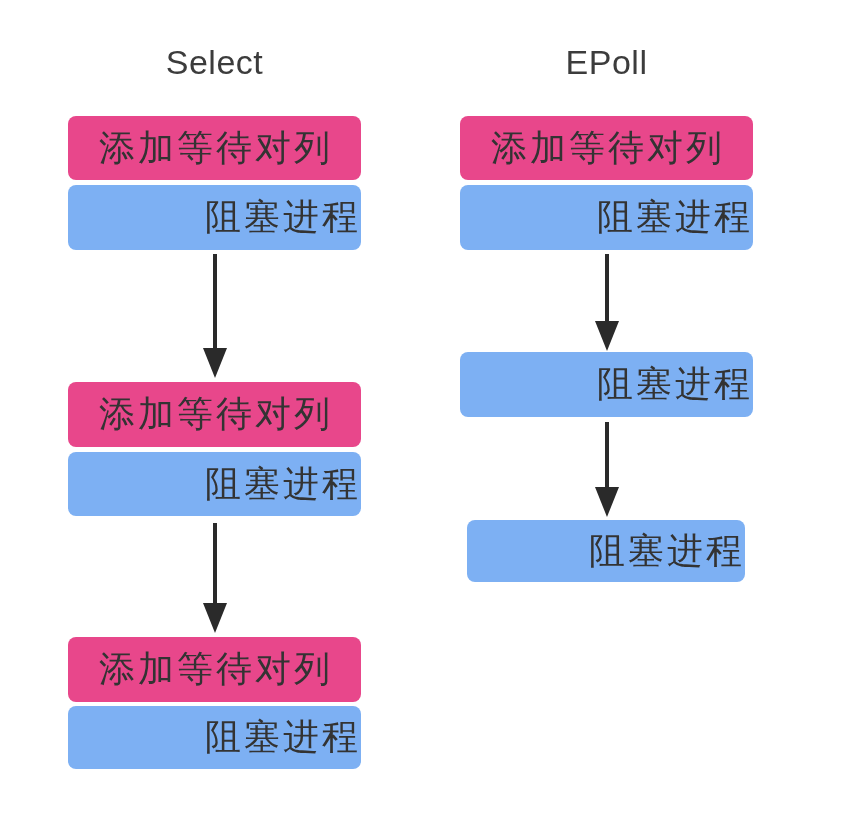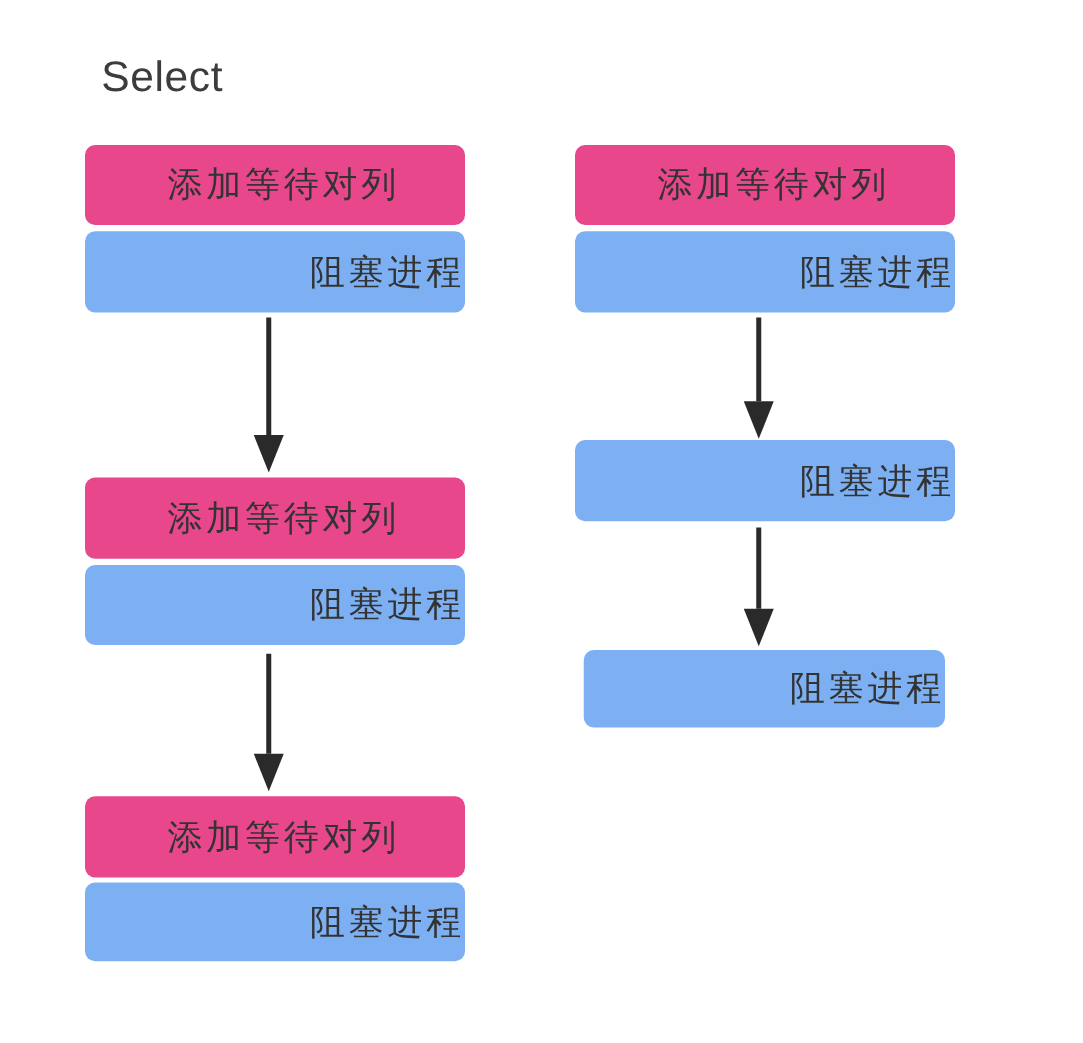--- a/index.html
+++ b/index.html
@@ -18,41 +18,41 @@
   .column {
     position: absolute;
     top: 0;
     height: 834px;
   }
   .col-left  { left: 68px;  width: 293px; }
   .col-right { left: 460px; width: 293px; }
   .col-title {
     position: absolute;
     top: 42px;
-    left: 13px;
+    left: 0;
     width: 100%;
+    text-align: center;
     font-size: 34px;
     line-height: 40px;
     color: #3c3c3c;
     font-weight: 400;
     letter-spacing: 0.5px;
   }
   .node-box {
     position: absolute;
     left: 0;
     width: 100%;
     border-radius: 8px;
     display: flex;
     align-items: center;
     justify-content: center;
-    font-size: 28px;
+    font-size: 36px;
     letter-spacing: 3px;
     text-indent: 3px;
     color: #333333;
-    padding-left: 11px;
   }
   .box-pink { background: #e8478b; }
   .box-blue { background: #7db0f3; justify-content: flex-end; }
 
   
   .l-pink1 { top: 116px; height: 64px; }
   .l-blue1 { top: 185px; height: 65px; }
   .l-arrow1 { top: 254px; height: 124px; }
   .l-pink2 { top: 382px; height: 65px; }
   .l-blue2 { top: 452px; height: 64px; }
@@ -123,20 +123,21 @@
 
     <div class="node-box box-pink l-pink3">
       <span>添加等待对列</span>
     </div>
     <div class="node-box box-blue l-blue3">
       <span>阻塞进程</span>
     </div>
   </div>
 
   <div class="column col-right">
+    <div class="col-title">EPoll</div>
 
     <div class="node-box box-pink r-pink1">
       <span>添加等待对列</span>
     </div>
     <div class="node-box box-blue r-blue1">
       <span>阻塞进程</span>
     </div>
 
     <div class="arrow r-arrow1">
       <div class="arrow-line"></div>

